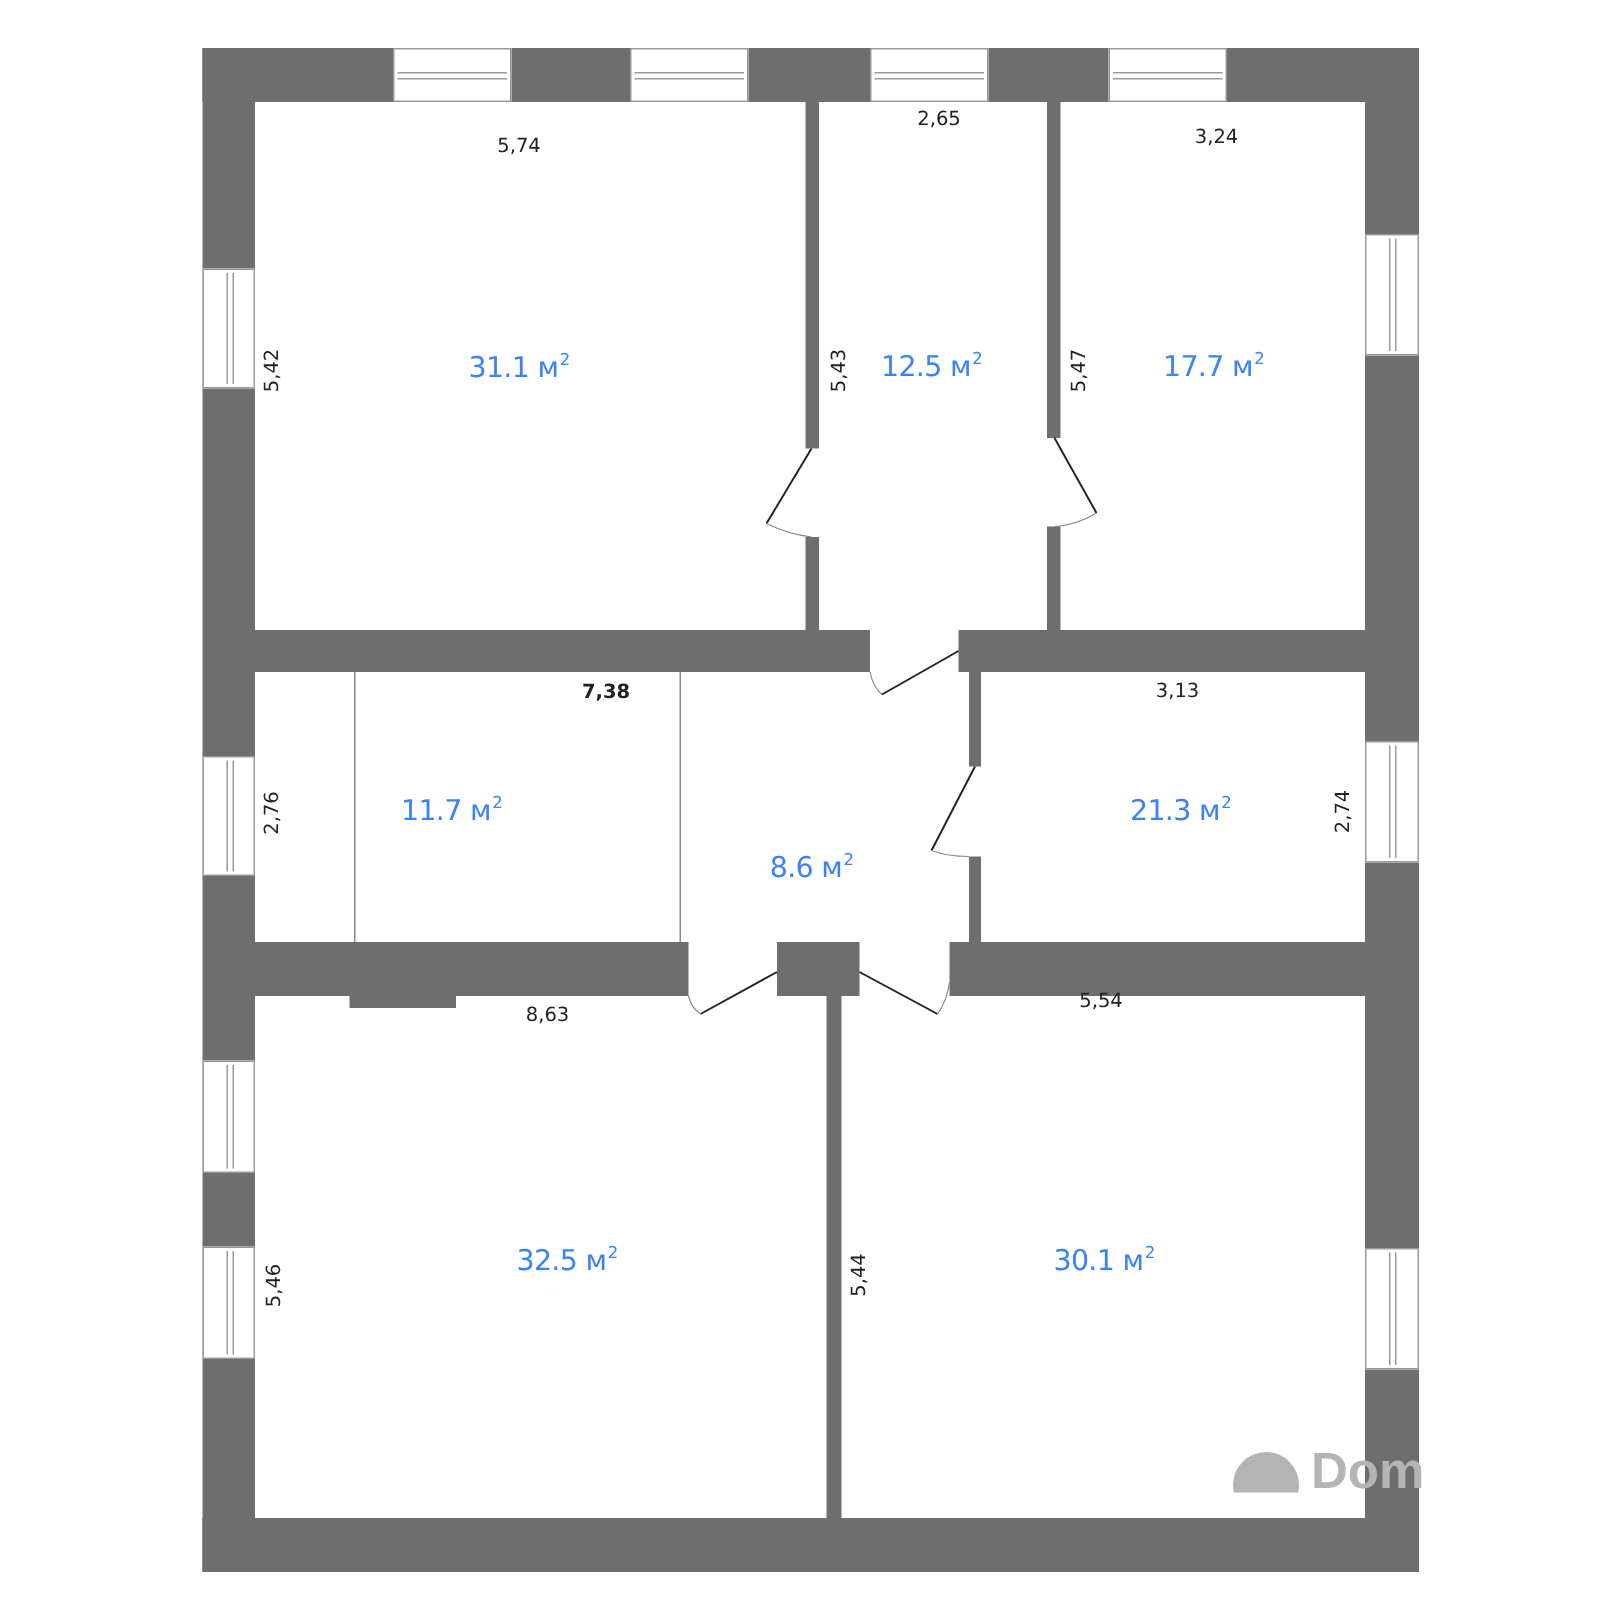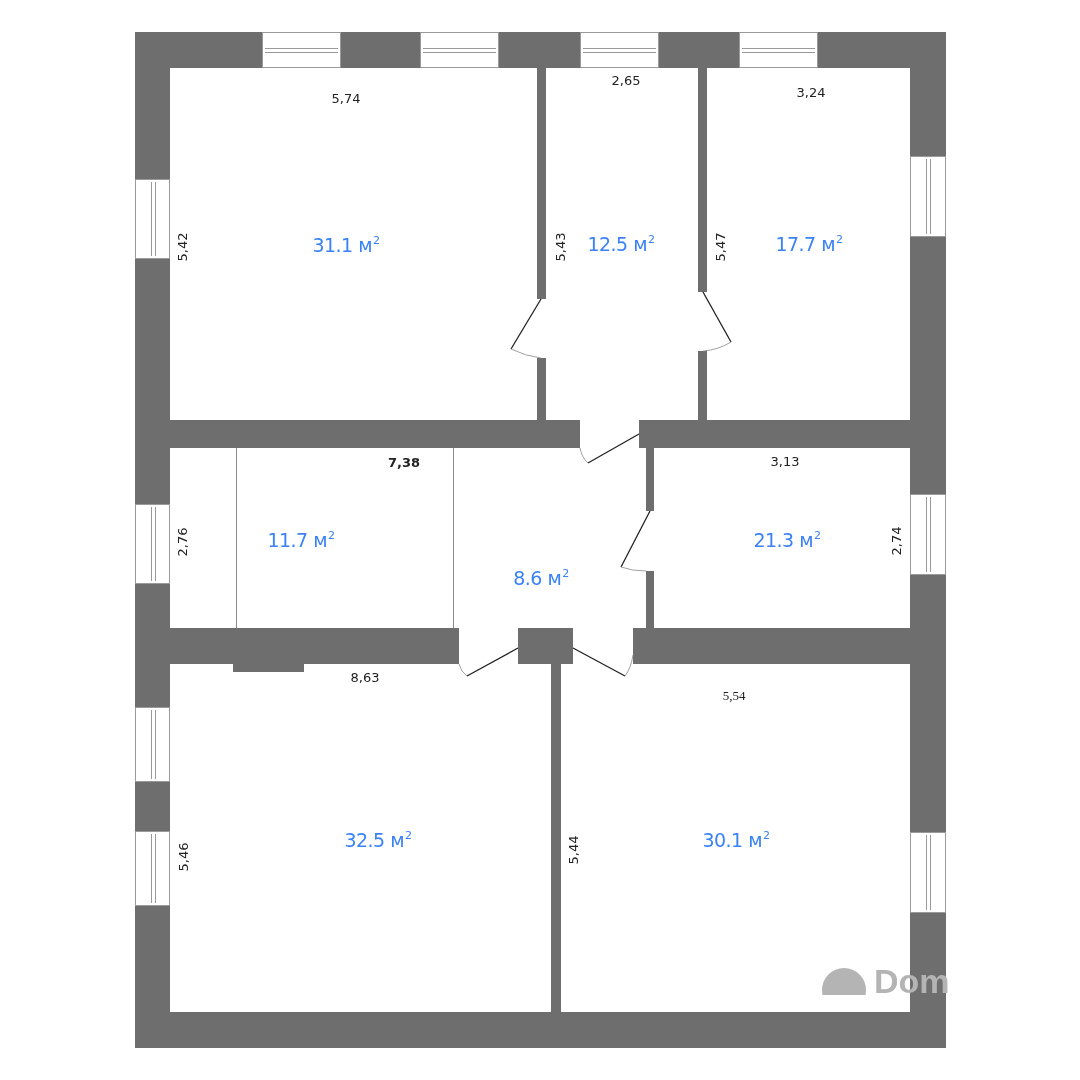--- a/index.html
+++ b/index.html
@@ -100,20 +100,20 @@
   <div class="dim" style="left:626px;top:80px;">2,65</div>
   <div class="dim rot" style="left:560px;top:247px;">5,43</div>
   <div class="dim" style="left:811px;top:80px;margin-top:12px;">3,24</div>
   <div class="dim rot" style="left:720px;top:247px;">5,47</div>
   <div class="dim" style="left:404px;top:462px;font-weight:bold;">7,38</div>
   <div class="dim rot" style="left:182px;top:542px;">2,76</div>
   <div class="dim" style="left:785px;top:461px;">3,13</div>
   <div class="dim rot" style="left:896px;top:541px;">2,74</div>
   <div class="dim" style="left:365px;top:677px;">8,63</div>
   <div class="dim rot" style="left:183px;top:857px;">5,46</div>
-  <div class="dim" style="left:734px;top:696px;font-family:Liberation Serif, serif;">5,54</div>
+  <div class="dim" style="left:734px;top:668px;">5,54</div>
   <div class="dim rot" style="left:573px;top:850px;">5,44</div>
 
   <div class="logo">
     <div class="logo-circle"></div>
     <div class="logo-text">Dom</div>
   </div>
 </div>
 
 </body></html>

